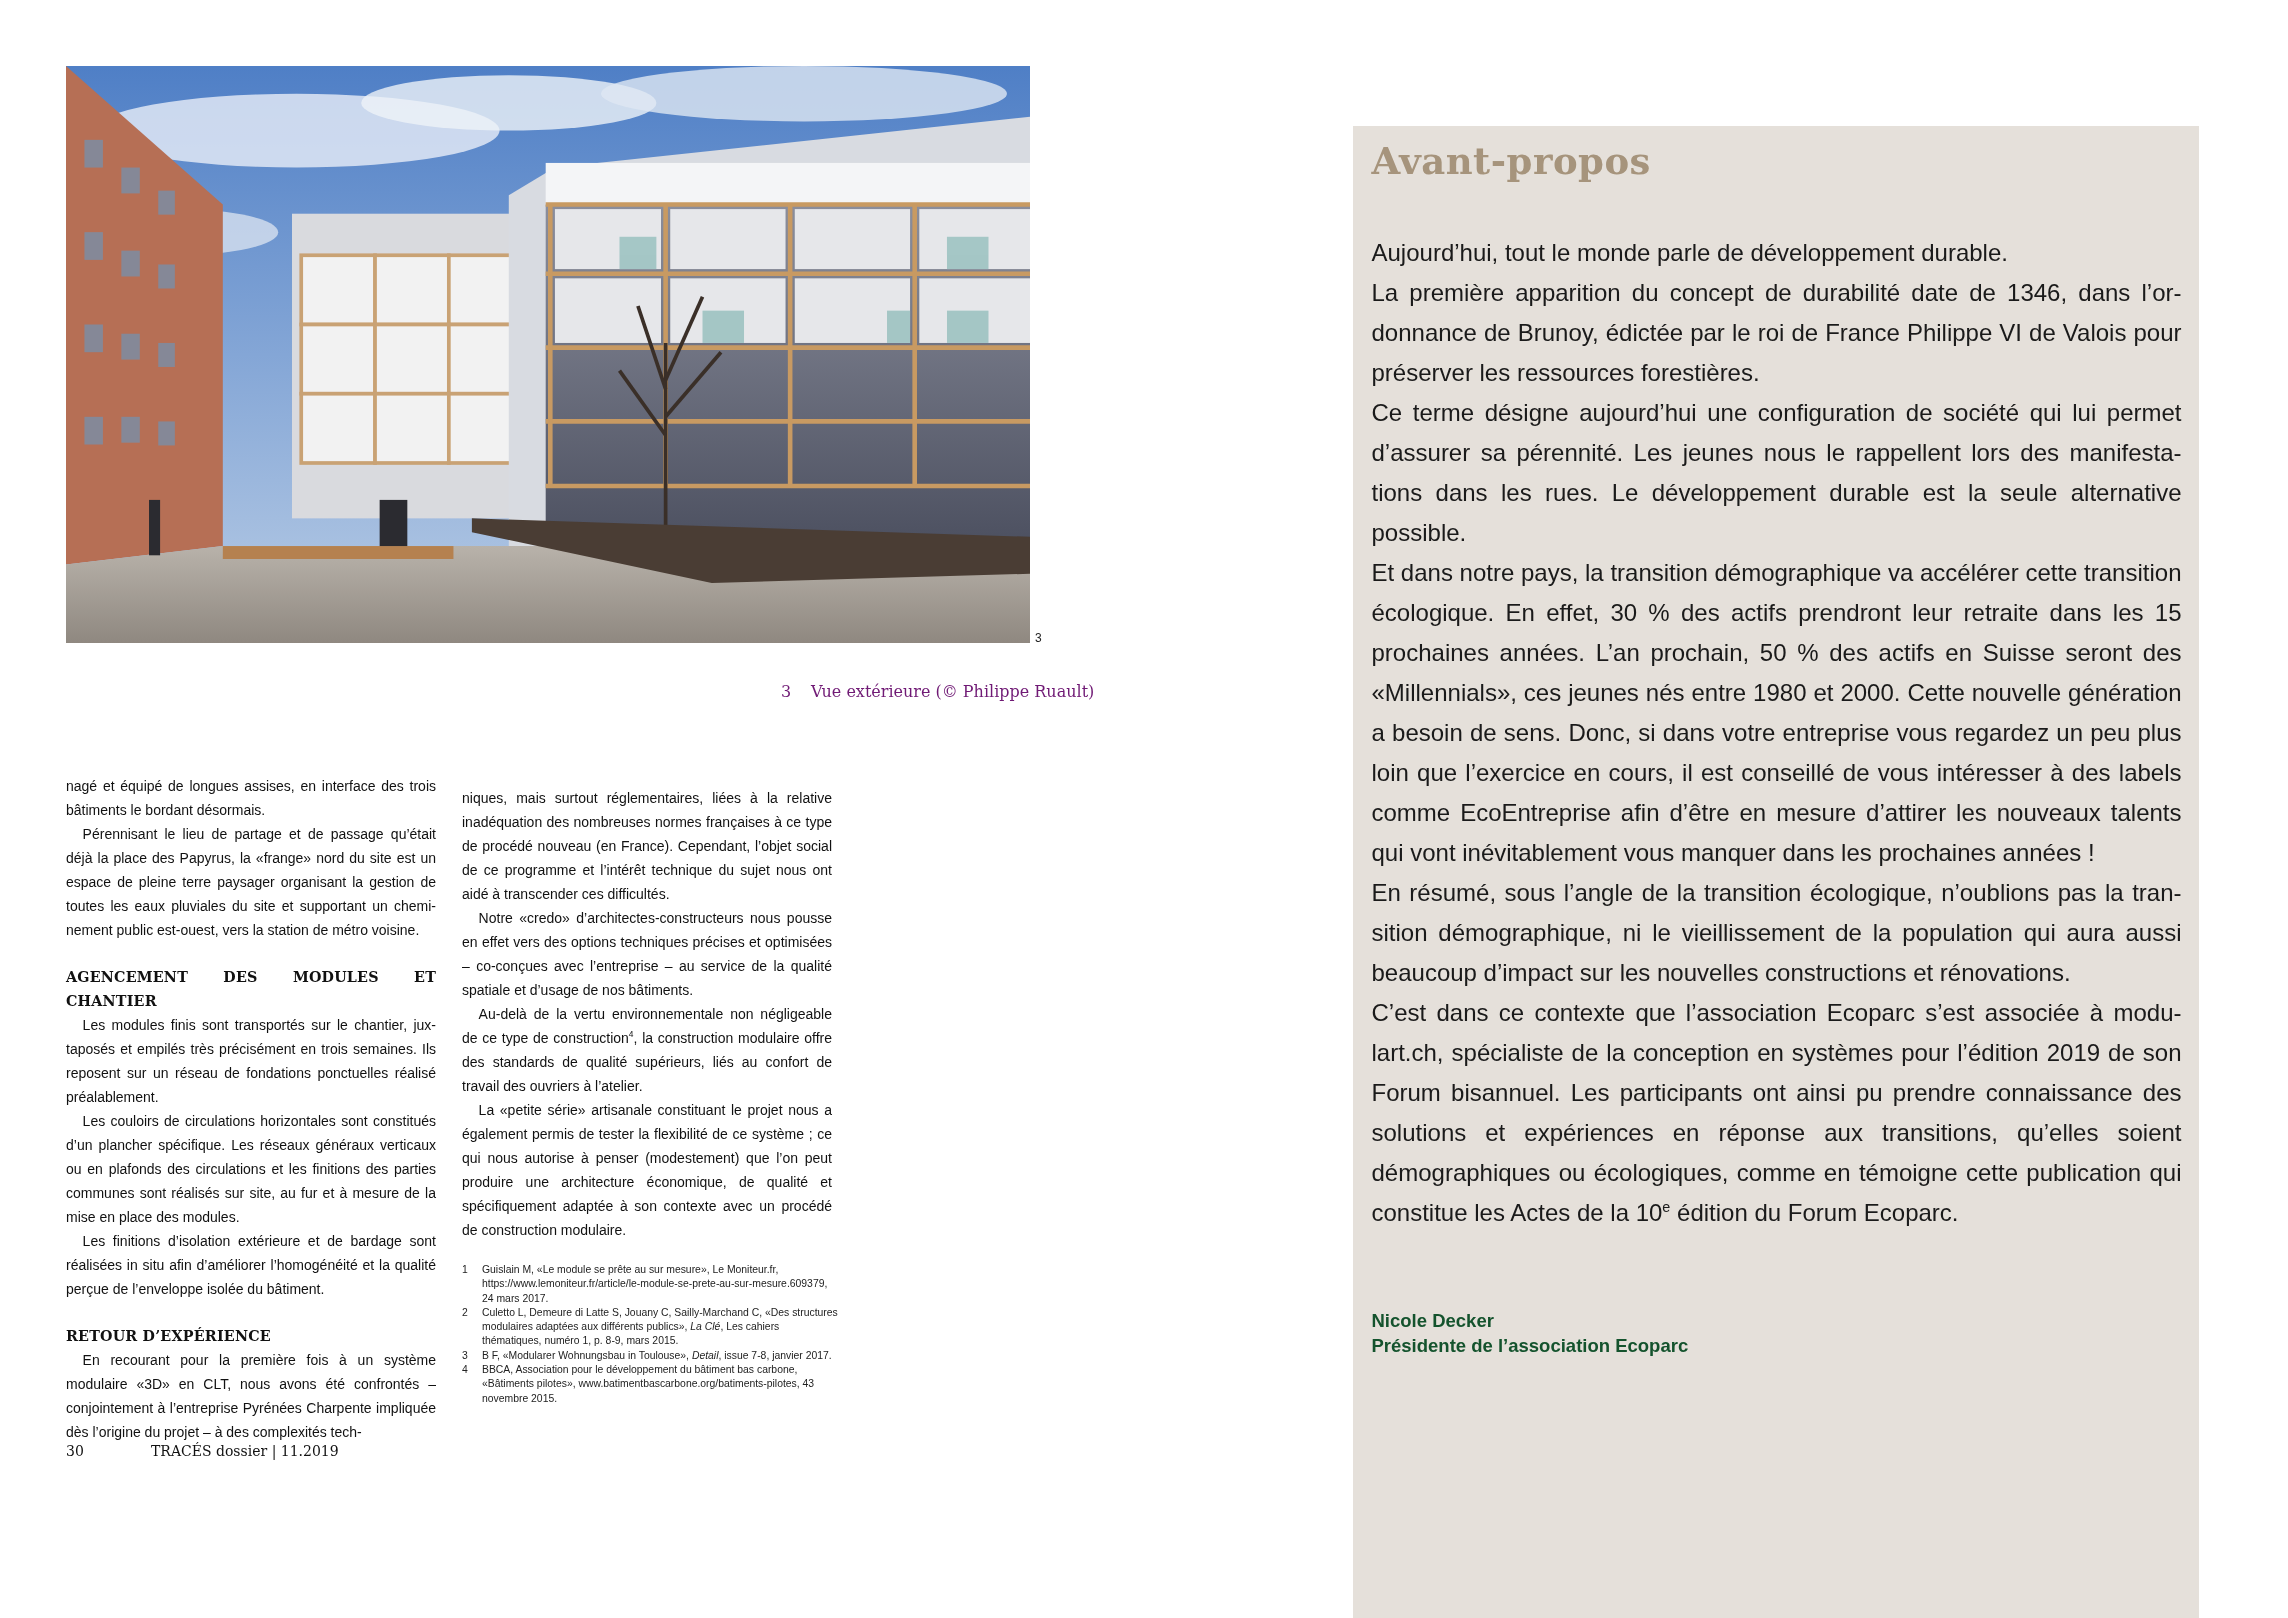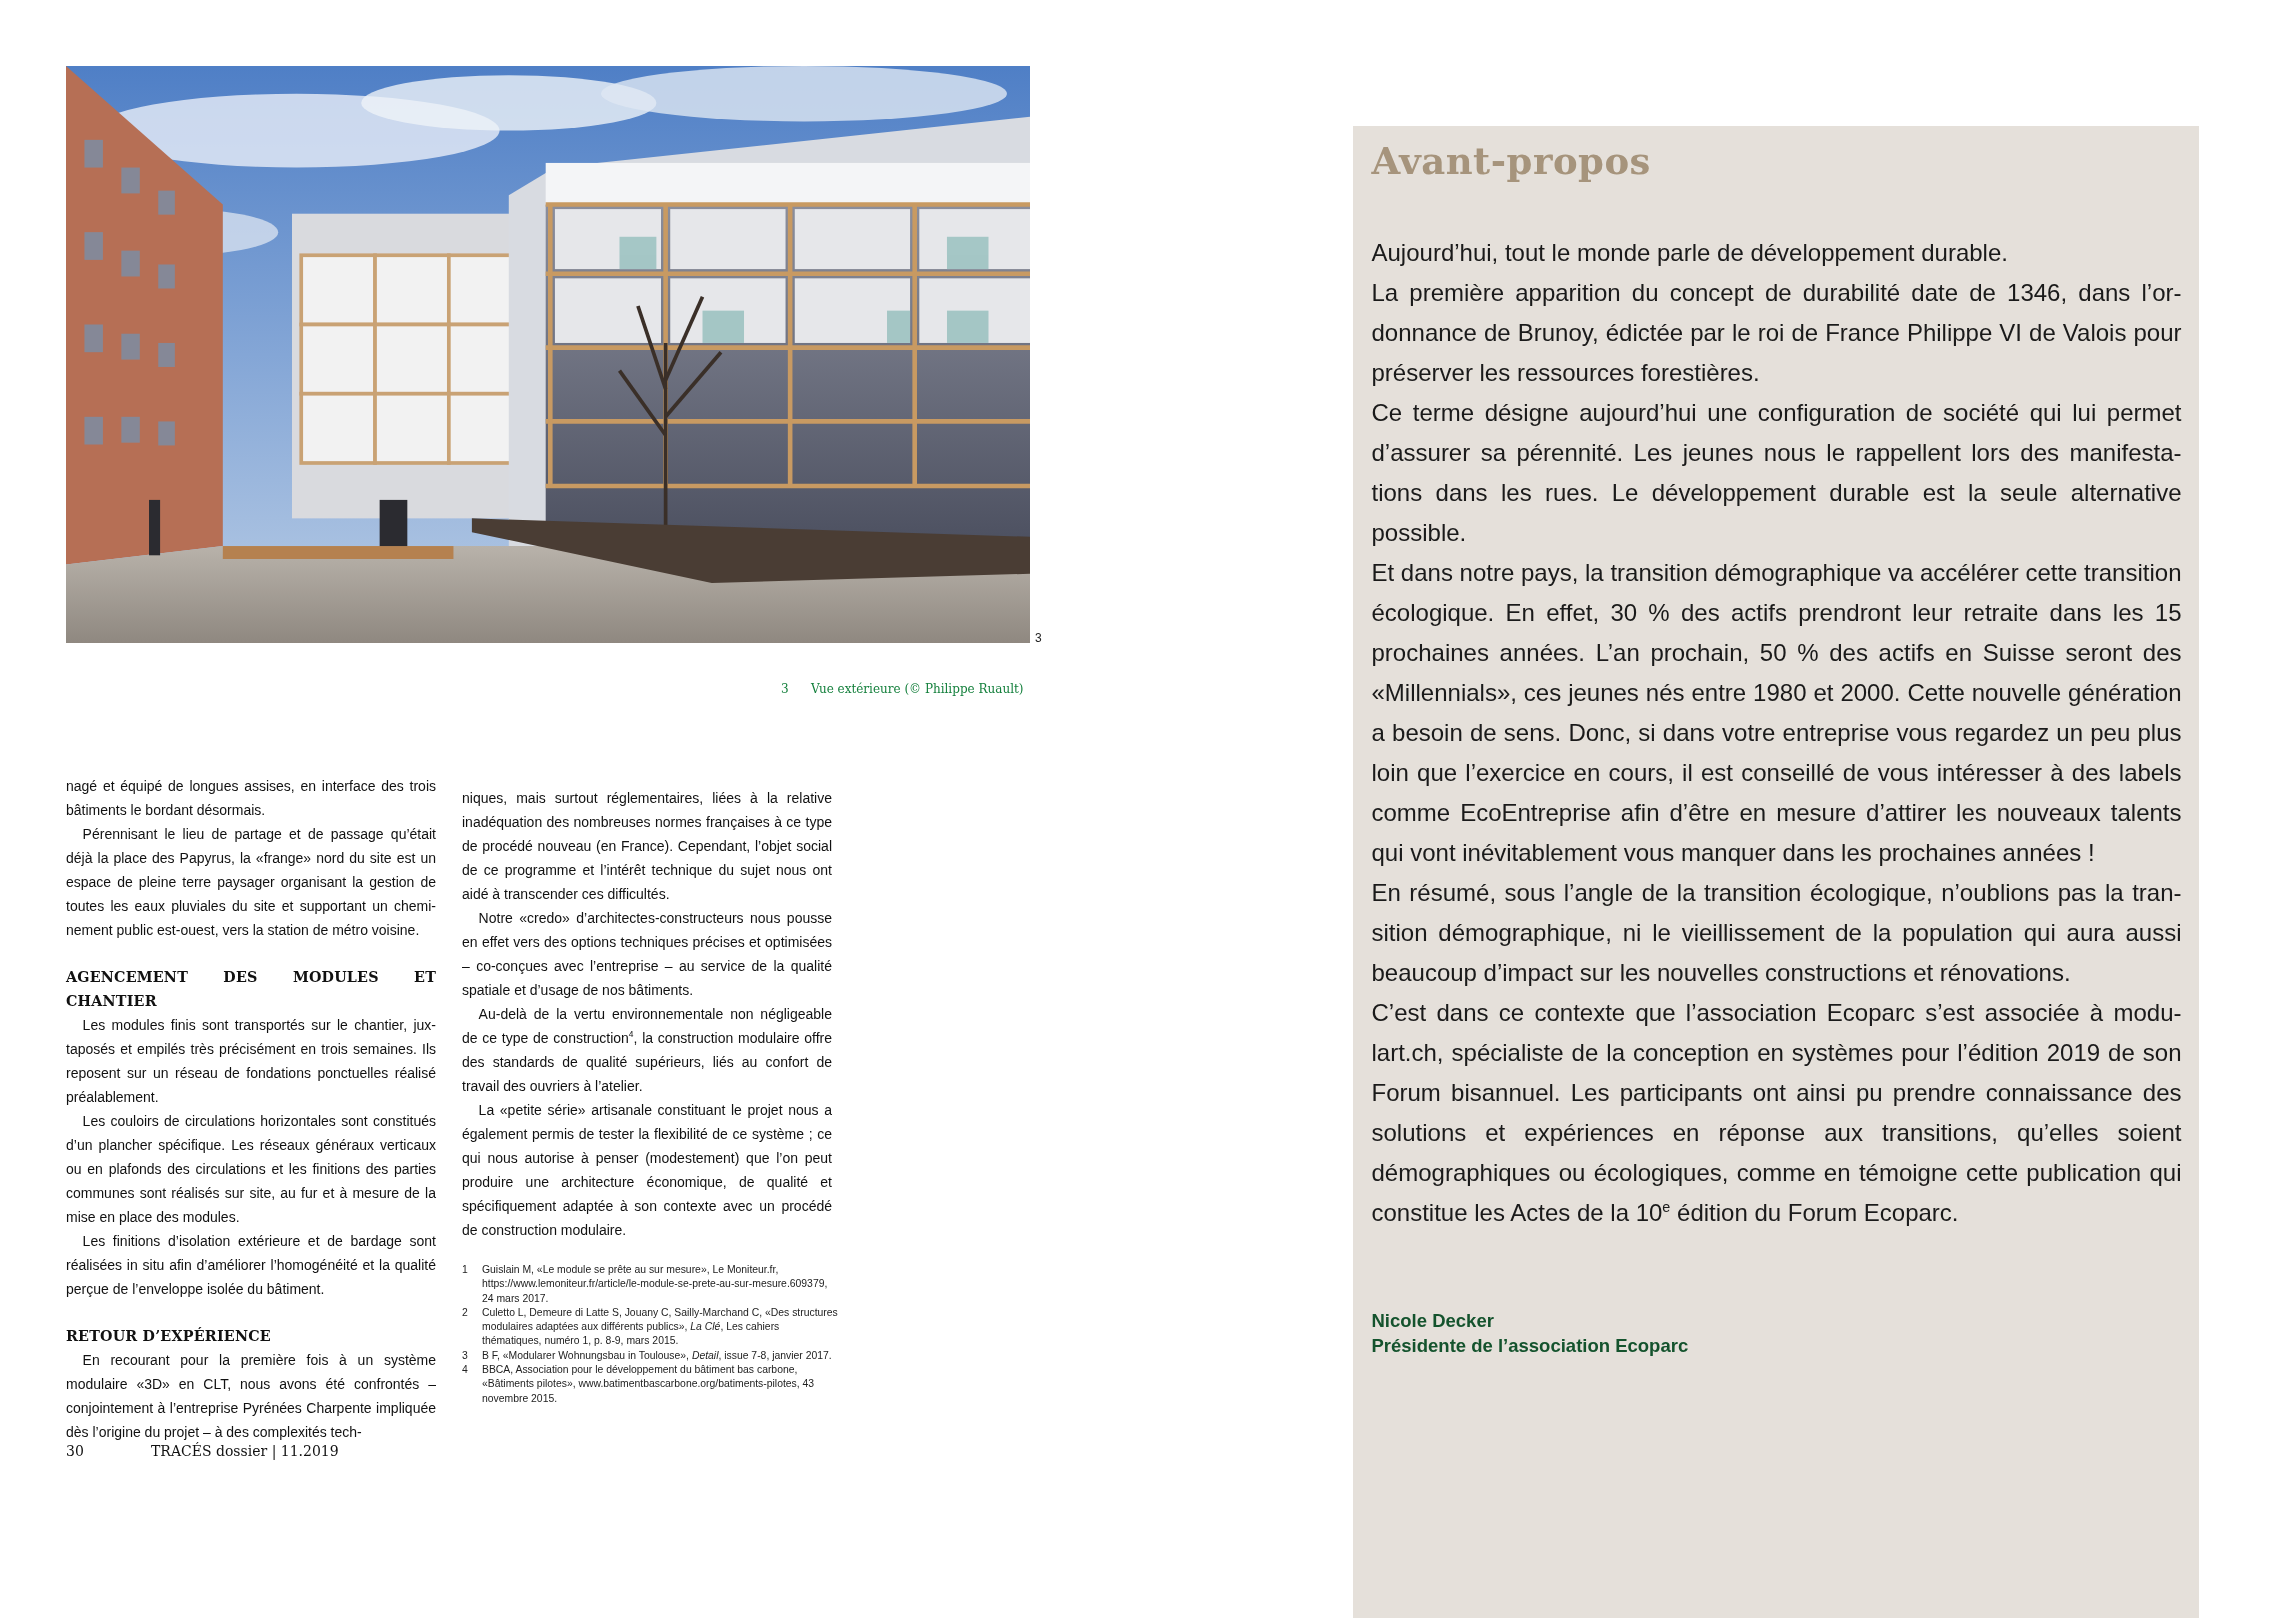--- a/index.html
+++ b/index.html
@@ -4,21 +4,21 @@
 <style>
   html, body { margin: 0; padding: 0; background: #ffffff; }
   body { width: 2289px; height: 1619px; position: relative; overflow: hidden; }
   .sans { font-family: "Liberation Sans", "DejaVu Sans", sans-serif; }
   .serif { font-family: "DejaVu Serif", "Liberation Serif", serif; }
 
   
   #photo { position: absolute; left: 66px; top: 66px; width: 964px; height: 577px; overflow: hidden; }
   #photo svg { display: block; width: 100%; height: 100%; }
   #photo-num { position: absolute; left: 1035px; top: 631px; font-size: 12px; color: #222; }
-  #caption { position: absolute; left: 781px; top: 682px; font-size: 12px; color: #15803d; white-space: nowrap; }
+  #caption { position: absolute; left: 781px; top: 682px; font-size: 16px; color: #701a75; white-space: nowrap; }
   #caption .num { display: inline-block; width: 30px; }
 
   .col { position: absolute; top: 774px; width: 370px; font-size: 14px; line-height: 24px; color: #111; text-align: justify; hyphens: manual; }
   #col1 { left: 66px; }
   #col2 { left: 462px; margin-top: 12px; }
   .col p { margin: 0; }
   .col p.ind { text-indent: 16.6px; }
   .col h3 { margin: 23px 0 0 0; font-family: "DejaVu Serif", "Liberation Serif", serif; font-weight: bold; font-size: 14.3px; letter-spacing: 0.2px; line-height: 24px; }
 
   #footnotes { position: absolute; left: 462px; top: 1263px; width: 378px; font-size: 10.4px; line-height: 14.3px; color: #222; }

